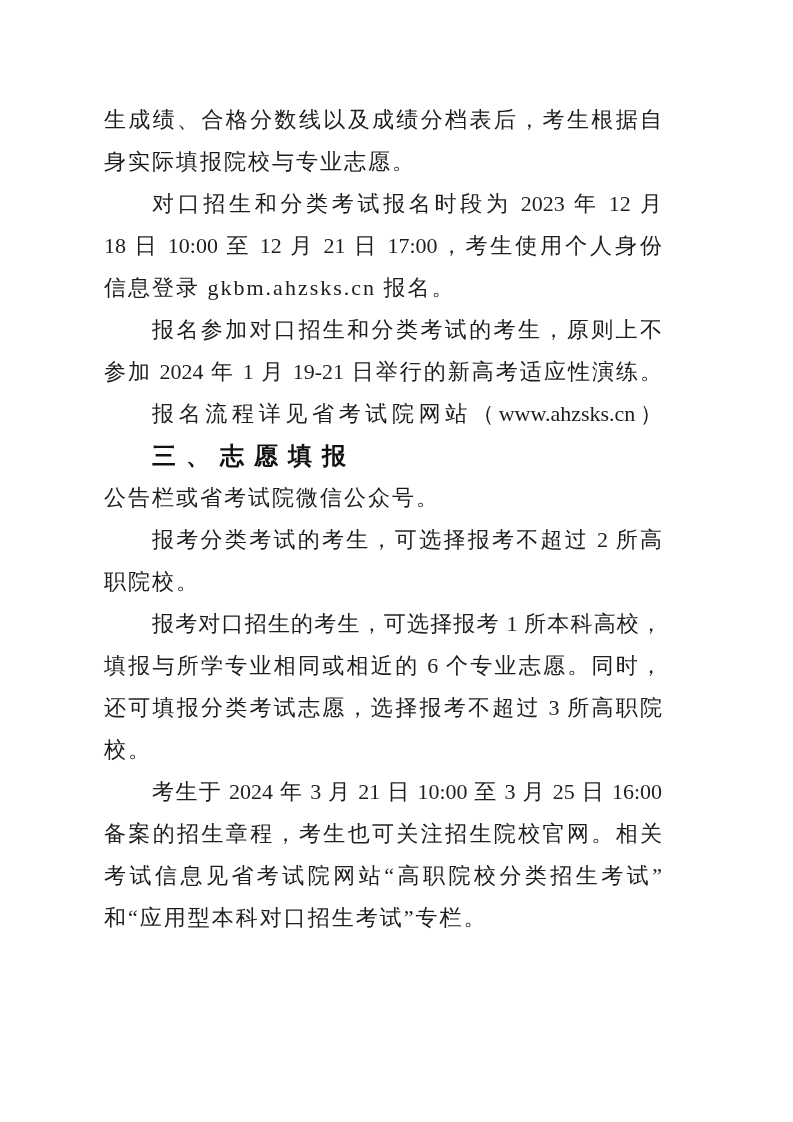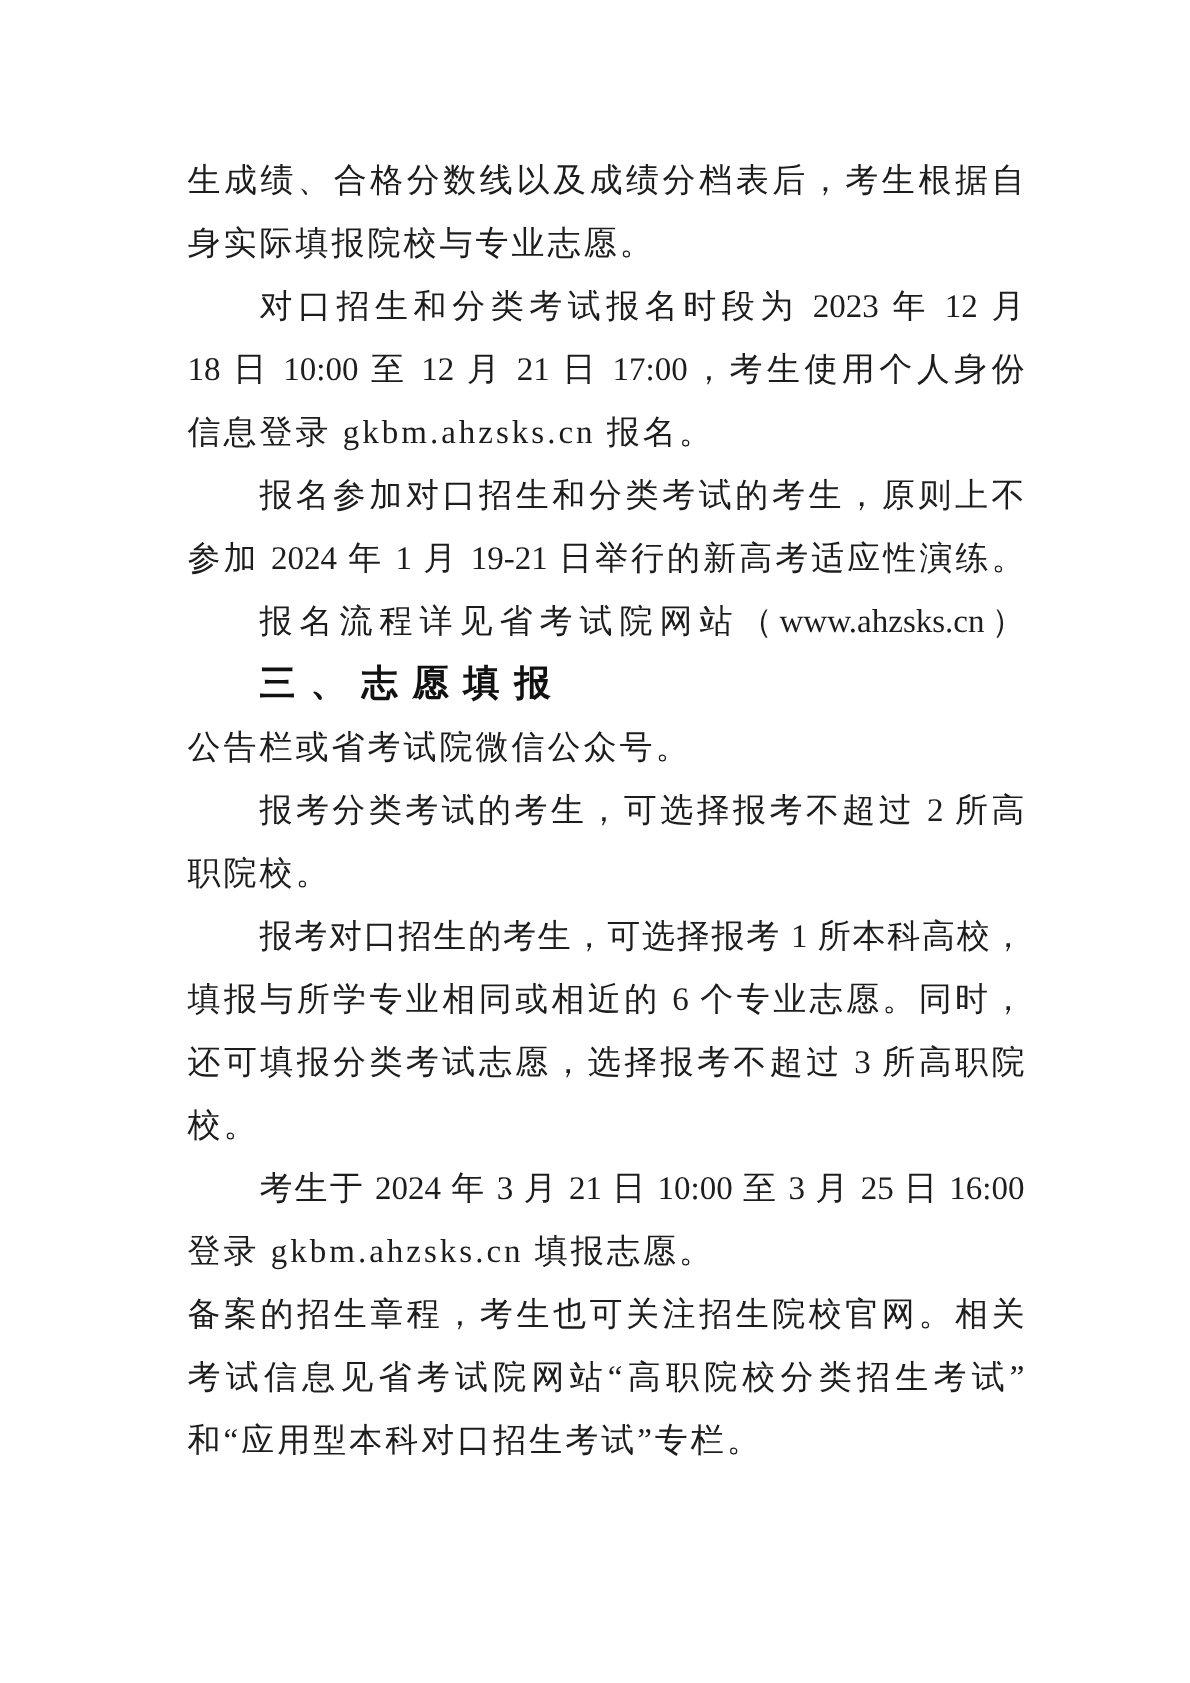--- a/index.html
+++ b/index.html
@@ -12,21 +12,21 @@
     width: 793px;
     height: 1122px;
     background: #ffffff;
     overflow: hidden;
     font-family: "Liberation Serif", "DejaVu Serif", serif;
     color: #1d1d1d;
   }
   .content {
     position: absolute;
     top: 99px;
-    left: 125px;
+    left: 104px;
     width: 558px;
   }
   .line {
     height: 42px;
     line-height: 42px;
     font-size: 22px;
     white-space: nowrap;
     text-align: left;
   }
   
@@ -66,18 +66,17 @@
     <div class="line j indent">报名流程详见省考试院网站（www.ahzsks.cn）</div>
     <div class="line heading indent">三、志愿填报</div>
     <div class="line end">公告栏或省考试院微信公众号。</div>
     <div class="line j indent">报考分类考试的考生，可选择报考不超过 2 所高</div>
     <div class="line end">职院校。</div>
     <div class="line j indent">报考对口招生的考生，可选择报考 1 所本科高校，</div>
     <div class="line j">填报与所学专业相同或相近的 6 个专业志愿。同时，</div>
     <div class="line j">还可填报分类考试志愿，选择报考不超过 3 所高职院</div>
     <div class="line end">校。</div>
     <div class="line j indent">考生于 2024 年 3 月 21 日 10:00 至 3 月 25 日 16:00</div>
-    <div class="line end">登录 gkbm.ahzsks.cn 填报志愿。</div>
     <div class="line j">备案的招生章程，考生也可关注招生院校官网。相关</div>
     <div class="line j">考试信息见省考试院网站“高职院校分类招生考试”</div>
     <div class="line end">和“应用型本科对口招生考试”专栏。</div>
   </div>
 </div>
 
 </body></html>

